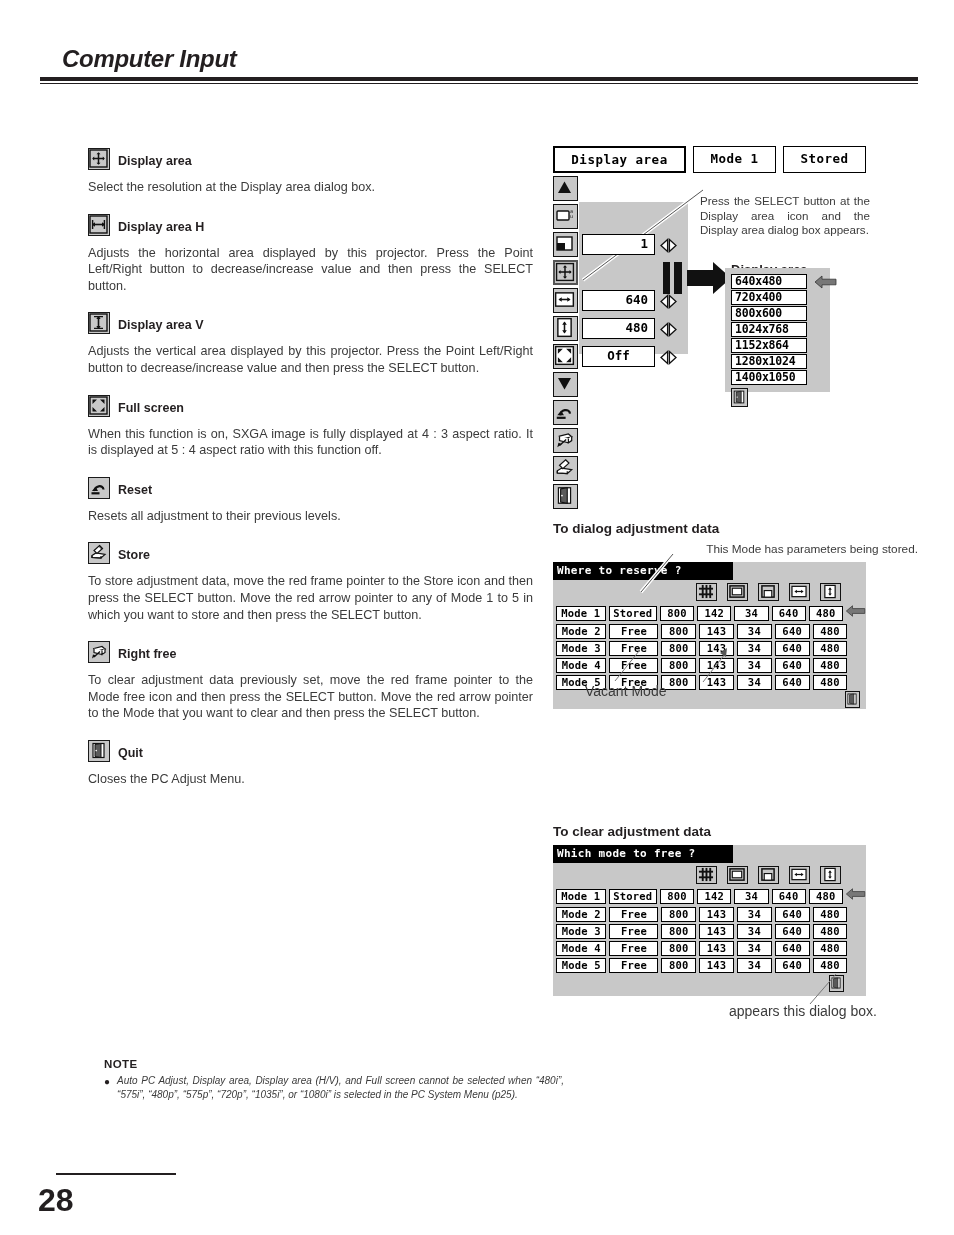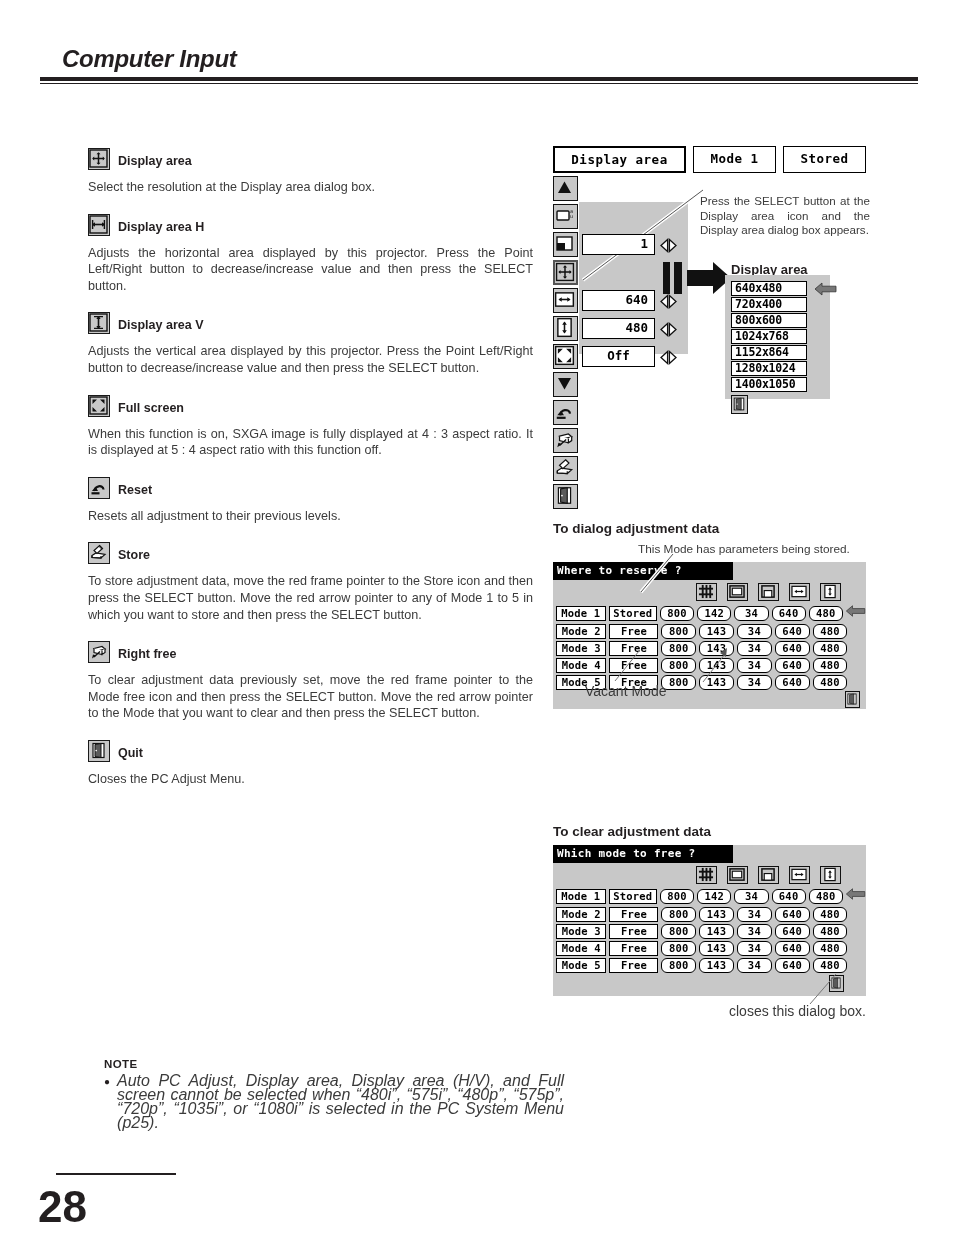--- a/index.html
+++ b/index.html
@@ -90,21 +90,21 @@
   .callout {
     position:absolute; left:147px; top:48px; width:170px;
     font-size:11.6px; line-height:14.5px; color:#3b3b3b; text-align:justify;
   }
 
   .dlg-title {
     position:absolute; left:178px; top:116px;
     font-size:13px; font-weight:bold; color:#231f20;
   }
   .dlg {
-    position:absolute; left:178px; top:135px;
+    position:absolute; left:178px; top:128px;
     width:105px;
   }
   .dlg-bg {
     position:absolute; left:-6px; top:-6px; width:105px; height:124px;
     background:#c8c8c8; z-index:0;
   }
   .dlg-item {
     position:relative; z-index:2;
     background:#fff; border:1.4px solid #000;
     font-family:"DejaVu Sans Mono", monospace; font-size:11.5px; font-weight:bold;
@@ -138,37 +138,37 @@
     margin-right:10px; position:relative;
   }
   .mt-row { display:flex; align-items:center; gap:3px; padding:1px 0; }
   .mt-cell {
     background:#fff; border:1.4px solid #000; color:#000;
     font-family:"DejaVu Sans Mono", monospace; font-size:10.5px; font-weight:bold;
     text-align:center; height:15px; line-height:12px; letter-spacing:0.2px;
   }
   .mt-mode { width:70px; margin-left:3px; }
   .mt-state{ width:68px; }
-  .mt-num  { width:48px;border-radius:6px; }
+  .mt-num  { width:48px; }
   .mt-arrow-slot { width:22px; position:relative; }
   .mt-foot { height:18px; position:relative; }
   .mt-quit { position:absolute; right:6px; top:0px; width:15px; height:17px; background:#c8c8c8; border:1.3px solid #111;}
 
   .ann { font-size:14px; color:#3b3b3b; line-height:14.2px; }
 
   
   .note-wrap { position:absolute; left:104px; top:1058px; width:460px; }
   .note-h { font-size:11.5px; font-weight:bold; letter-spacing:0.4px; color:#231f20; margin-bottom:4px;}
   .note-li { display:flex; gap:7px; }
   .note-bullet { font-size:10px; line-height:15px; }
-  .note-body { font-size:16px; line-height:14px; font-style:italic; color:#3b3b3b; text-align:justify;}
+  .note-body { font-size:10px; line-height:14px; font-style:italic; color:#3b3b3b; text-align:justify;}
 
   
   .pagenum-rule { position:absolute; left:56px; top:1173px; width:120px; height:1.6px; background:#231f20; }
-  .pagenum { position:absolute; left:38px; top:1182px; font-size:44px; font-weight:bold; color:#231f20; }
+  .pagenum { position:absolute; left:38px; top:1182px; font-size:32px; font-weight:bold; color:#231f20; }
 
   
   .lead { position:absolute; background:transparent; }
 </style>
 </head>
 <body>
 
 <div class="page-header">
   <h1>Computer Input</h1>
   <div class="rule-thick"></div>
@@ -474,21 +474,21 @@
       </div>
 
       <svg class="lead" style="left:84px; top:0px; width:22px; height:16px;" viewBox="0 0 22 16">
         <path d="M0 8l7-6v3.2h14v5.6H7V14z" fill="#777" stroke="#333" stroke-width="0.8"></path>
       </svg>
     </div>
   </div>
 
   <div style="position:relative; margin-top:30px;">
     <div class="sec-title">To dialog adjustment data</div>
-    <div class="sec-note" style="margin:0 0 6px 85px;">This Mode has parameters being stored.</div>
+    <div class="sec-note" style="margin:0 0 6px 85px;text-align:right;">This Mode has parameters being stored.</div>
 
     <div class="mt-wrap">
       <div class="mt-bar">Where to reserve ?</div>
 
       <div class="mt-headrow">
         <div class="mt-hspacer"></div>
         <div class="mt-hicon">
           <svg width="18" height="15" viewBox="0 0 19 16">
               <rect x="5" y="1" width="2" height="14" fill="#111"></rect>
               <rect x="9" y="1" width="2" height="14" fill="#111"></rect>
@@ -712,21 +712,21 @@
               <rect x="3" y="1.5" width="13" height="16" fill="#fff" stroke="#111" stroke-width="1.4"></rect>
               <path d="M5.5 2.8l7-1.2v15.8l-7-1.2z" fill="#5a5a5a" stroke="#111" stroke-width="1"></path>
             </svg>
         </div>
       </div>
     </div>
 
     <svg class="lead" style="left:255px; top:148px; width:36px; height:34px;" viewBox="0 0 36 34">
       <path d="M2 32 L28 2" stroke="#777" stroke-width="1" fill="none"></path>
     </svg>
-    <div class="ann" style="position:absolute; left:176px; top:180px; width:170px;">closes this dialog box.</div>
+    <div class="ann" style="position:absolute; left:176px; top:180px; width:170px;">appears this dialog box.</div>
   </div>
 
 </div>
 
 <div class="note-wrap">
   <div class="note-h">NOTE</div>
   <div class="note-li">
     <span class="note-bullet">●</span>
     <span class="note-body">Auto PC Adjust, Display area, Display area (H/V), and Full screen cannot be selected when “480i”, “575i”, “480p”, “575p”, “720p”, “1035i”, or “1080i” is selected in the PC System Menu (p25).</span>
   </div>

